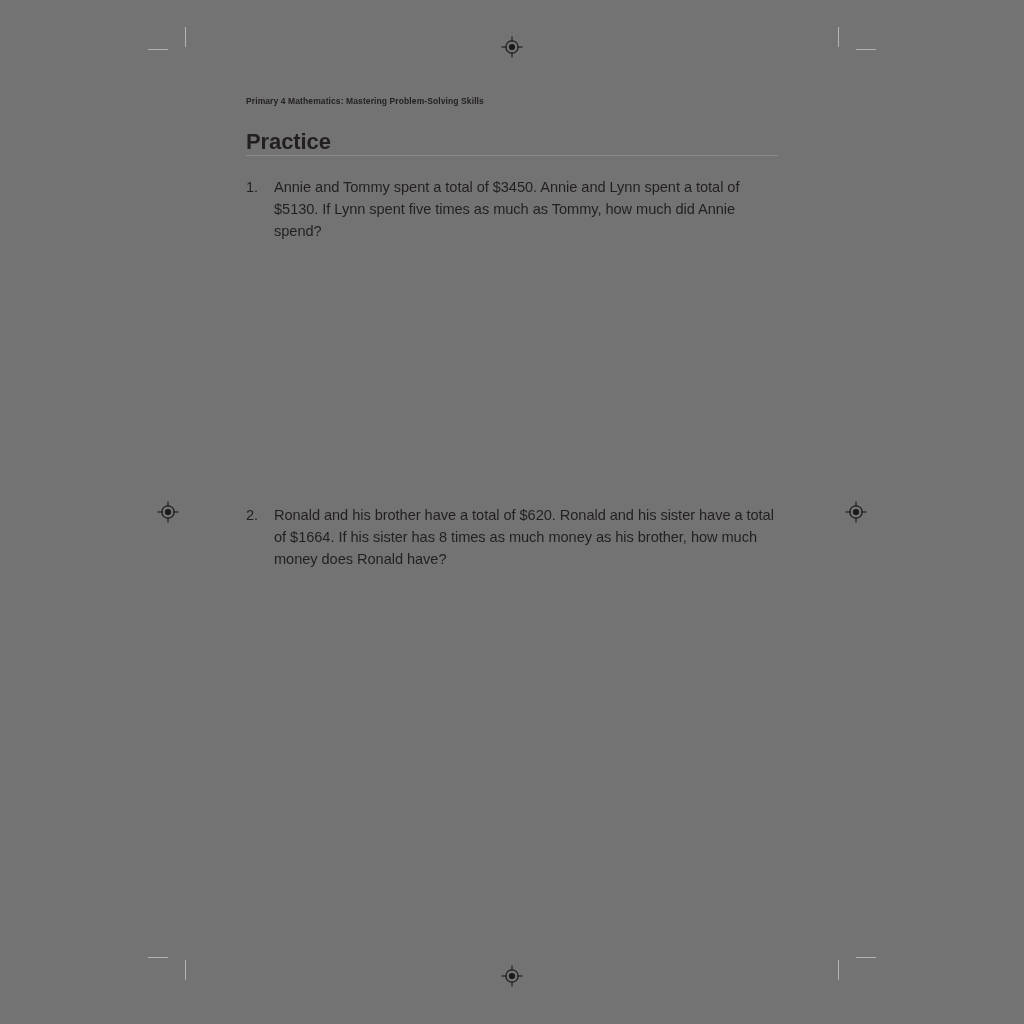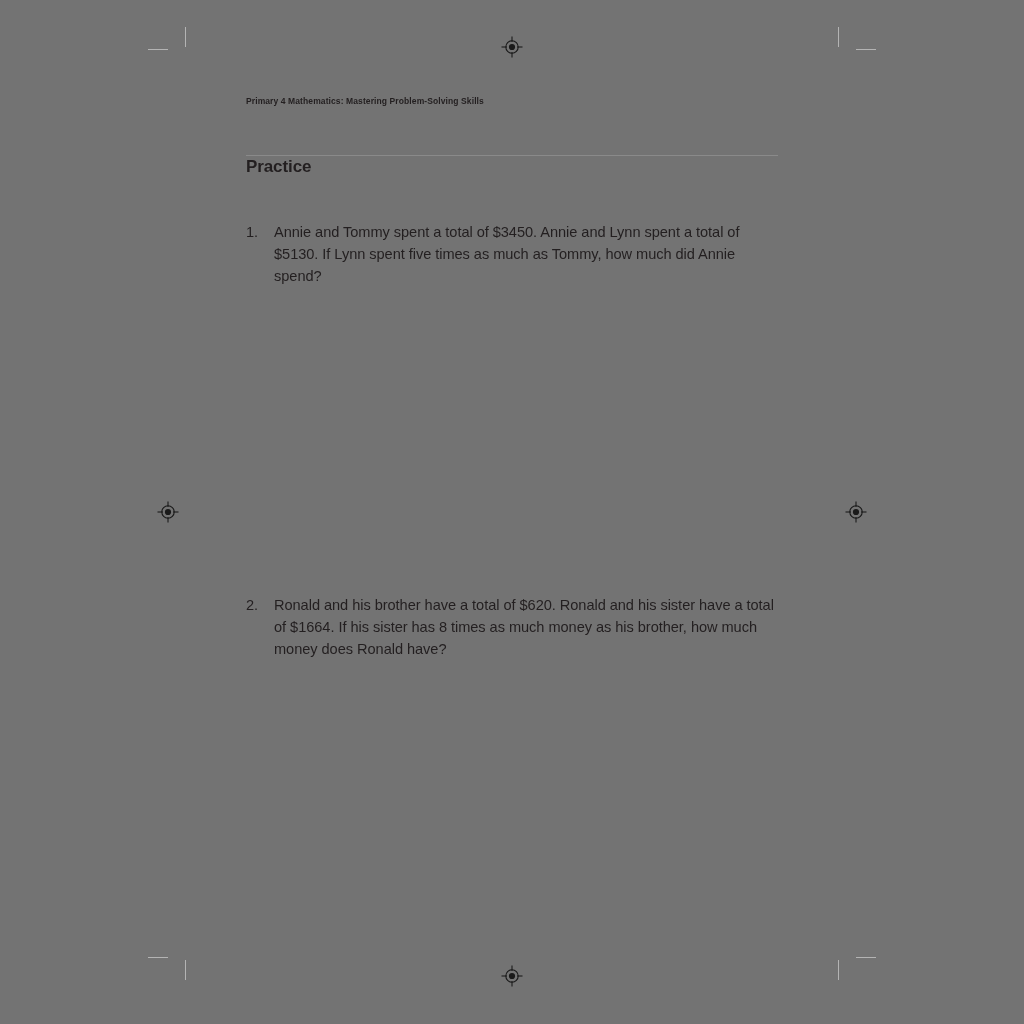--- a/index.html
+++ b/index.html
@@ -67,25 +67,24 @@
     font-weight: bold;
     color: #231f20;
     letter-spacing: 0.1px;
     white-space: nowrap;
   }
 
   .section-heading {
     position: absolute;
     left: 246px;
     top: 129px;
-    font-size: 17px;
+    font-size: 22px;
     font-weight: bold;
     color: #231f20;
     letter-spacing: -0.1px;
-    margin-top: 28px;
   }
 
   .heading-rule {
     position: absolute;
     left: 246px;
     top: 155px;
     width: 532px;
     height: 1px;
     background: #8a8a8a;
   }
@@ -110,21 +109,20 @@
     position: absolute;
     left: 0;
     top: 0;
     font-size: 14.6px;
     line-height: 22px;
     color: #231f20;
   }
 
   .problem-text {
     display: block;
-    margin-top: 45px;
   }
 
   
   .answer-space {
     height: 262px;
   }
 
   .page-number {
     position: absolute;
     left: 0;

